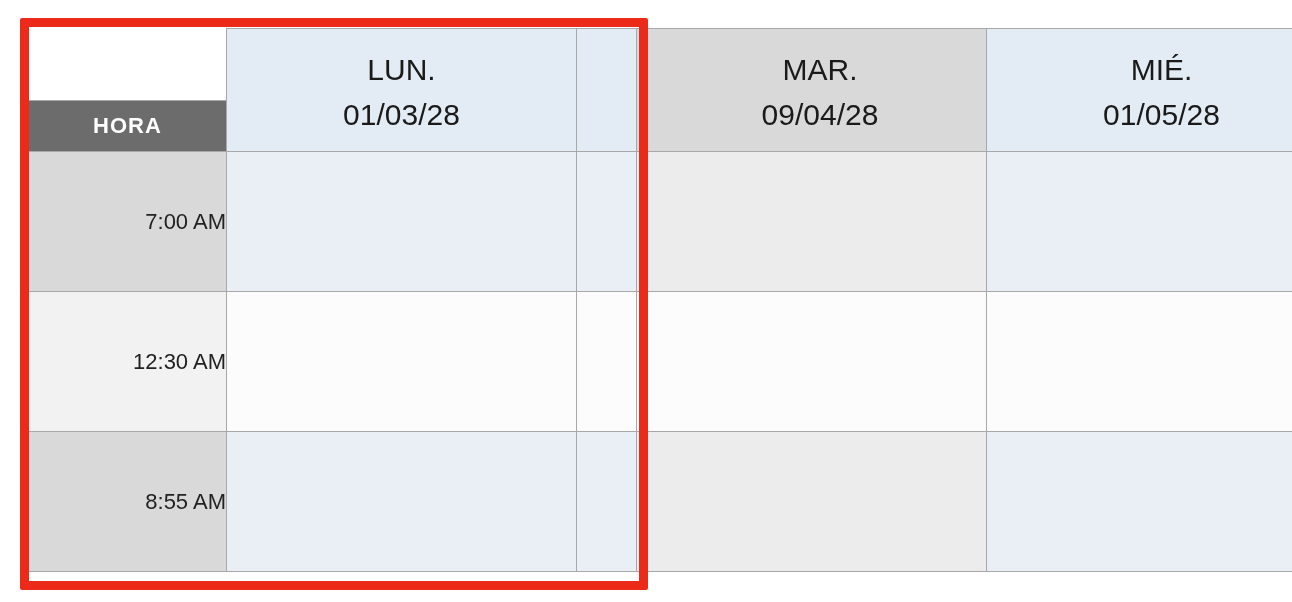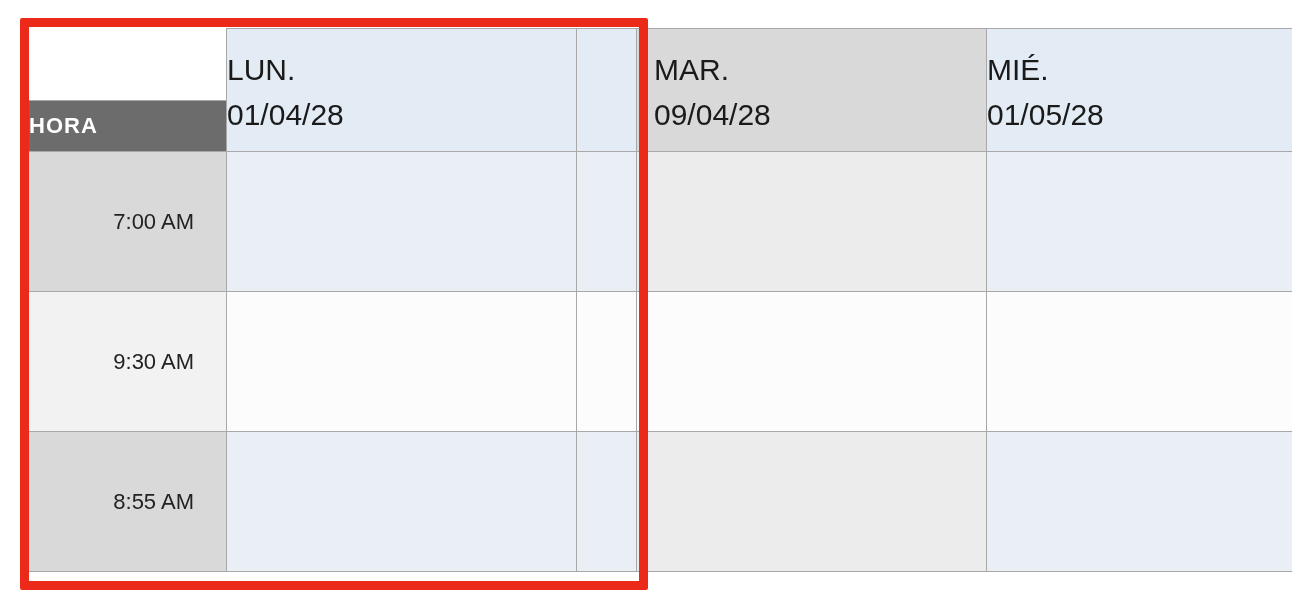--- a/index.html
+++ b/index.html
@@ -16,21 +16,21 @@
     width: 1292px;
     table-layout: fixed;
     position: absolute;
     top: 28px;
     left: 28px;
   }
   .schedule-table th,
   .schedule-table td {
     border: 1px solid #a8a8a8;
     vertical-align: middle;
-    text-align: left;
+    text-align: center;
   }
   
   .col-hora   { width: 198px; }
   .col-day    { width: 350px; }
   .col-gap    { width: 60px;  }
 
   
   th.hora-header {
     background: #6c6c6c;
     color: #ffffff;
@@ -60,21 +60,21 @@
   th.gap-header {
     background: #e3ecf5;
   }
 
   
   td.time-cell {
     background: #d9d9d9;
     color: #222;
     font-size: 22px;
     text-align: right;
-    padding-right: 32px;
+    padding-right: 0;
     height: 140px;
   }
   td.time-cell.alt {
     background: #f2f2f2;
   }
   td.slot-cell {
     background: #eaeef5;
     height: 140px;
   }
   td.slot-cell.light {
@@ -114,21 +114,21 @@
     <col class="col-day">
     <col class="col-gap">
     <col class="col-day">
     <col class="col-day">
   </colgroup>
   <thead>
     <tr>
       <th class="blank-upper"></th>
       <th class="day-header" rowspan="2">
         <span class="day-label">LUN.</span>
-        <span class="date-label">01/04/28</span>
+        <span class="date-label">01/03/28</span>
       </th>
       <th class="gap-header" rowspan="2"></th>
       <th class="day-header alt" rowspan="2">
         <span class="day-label">MAR.</span>
         <span class="date-label">09/04/28</span>
       </th>
       <th class="day-header" rowspan="2">
         <span class="day-label">MIÉ.</span>
         <span class="date-label">01/05/28</span>
       </th>
@@ -144,21 +144,21 @@
       <td class="time-cell">
         <span>7:00 AM</span>
       </td>
       <td class="slot-cell"></td>
       <td class="gap-cell"></td>
       <td class="slot-cell grey"></td>
       <td class="slot-cell"></td>
     </tr>
     <tr>
       <td class="time-cell alt">
-        <span>9:30 AM</span>
+        <span>12:30 AM</span>
       </td>
       <td class="slot-cell light"></td>
       <td class="gap-cell light"></td>
       <td class="slot-cell light"></td>
       <td class="slot-cell light"></td>
     </tr>
     <tr>
       <td class="time-cell">
         <span>8:55 AM</span>
       </td>

